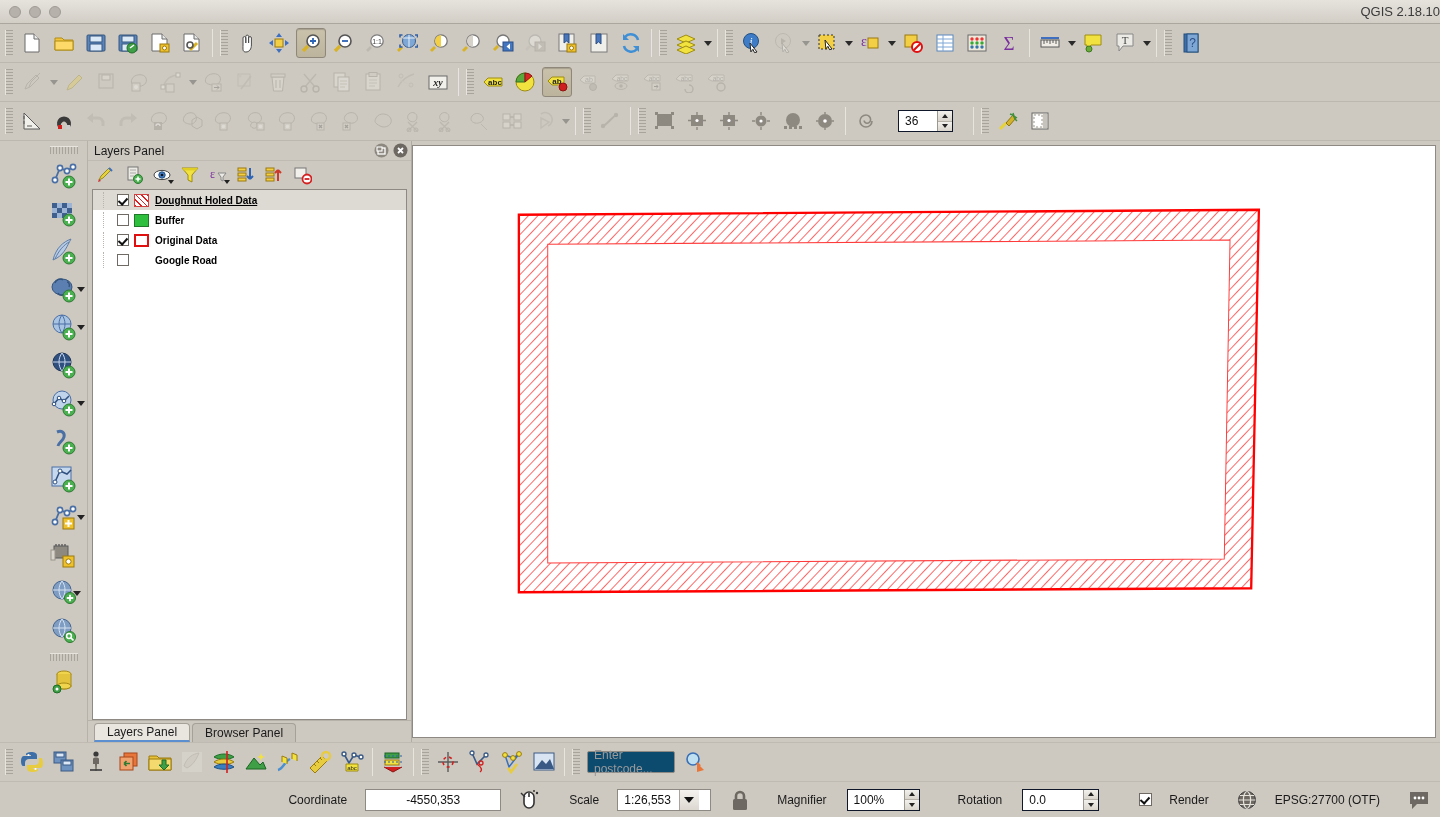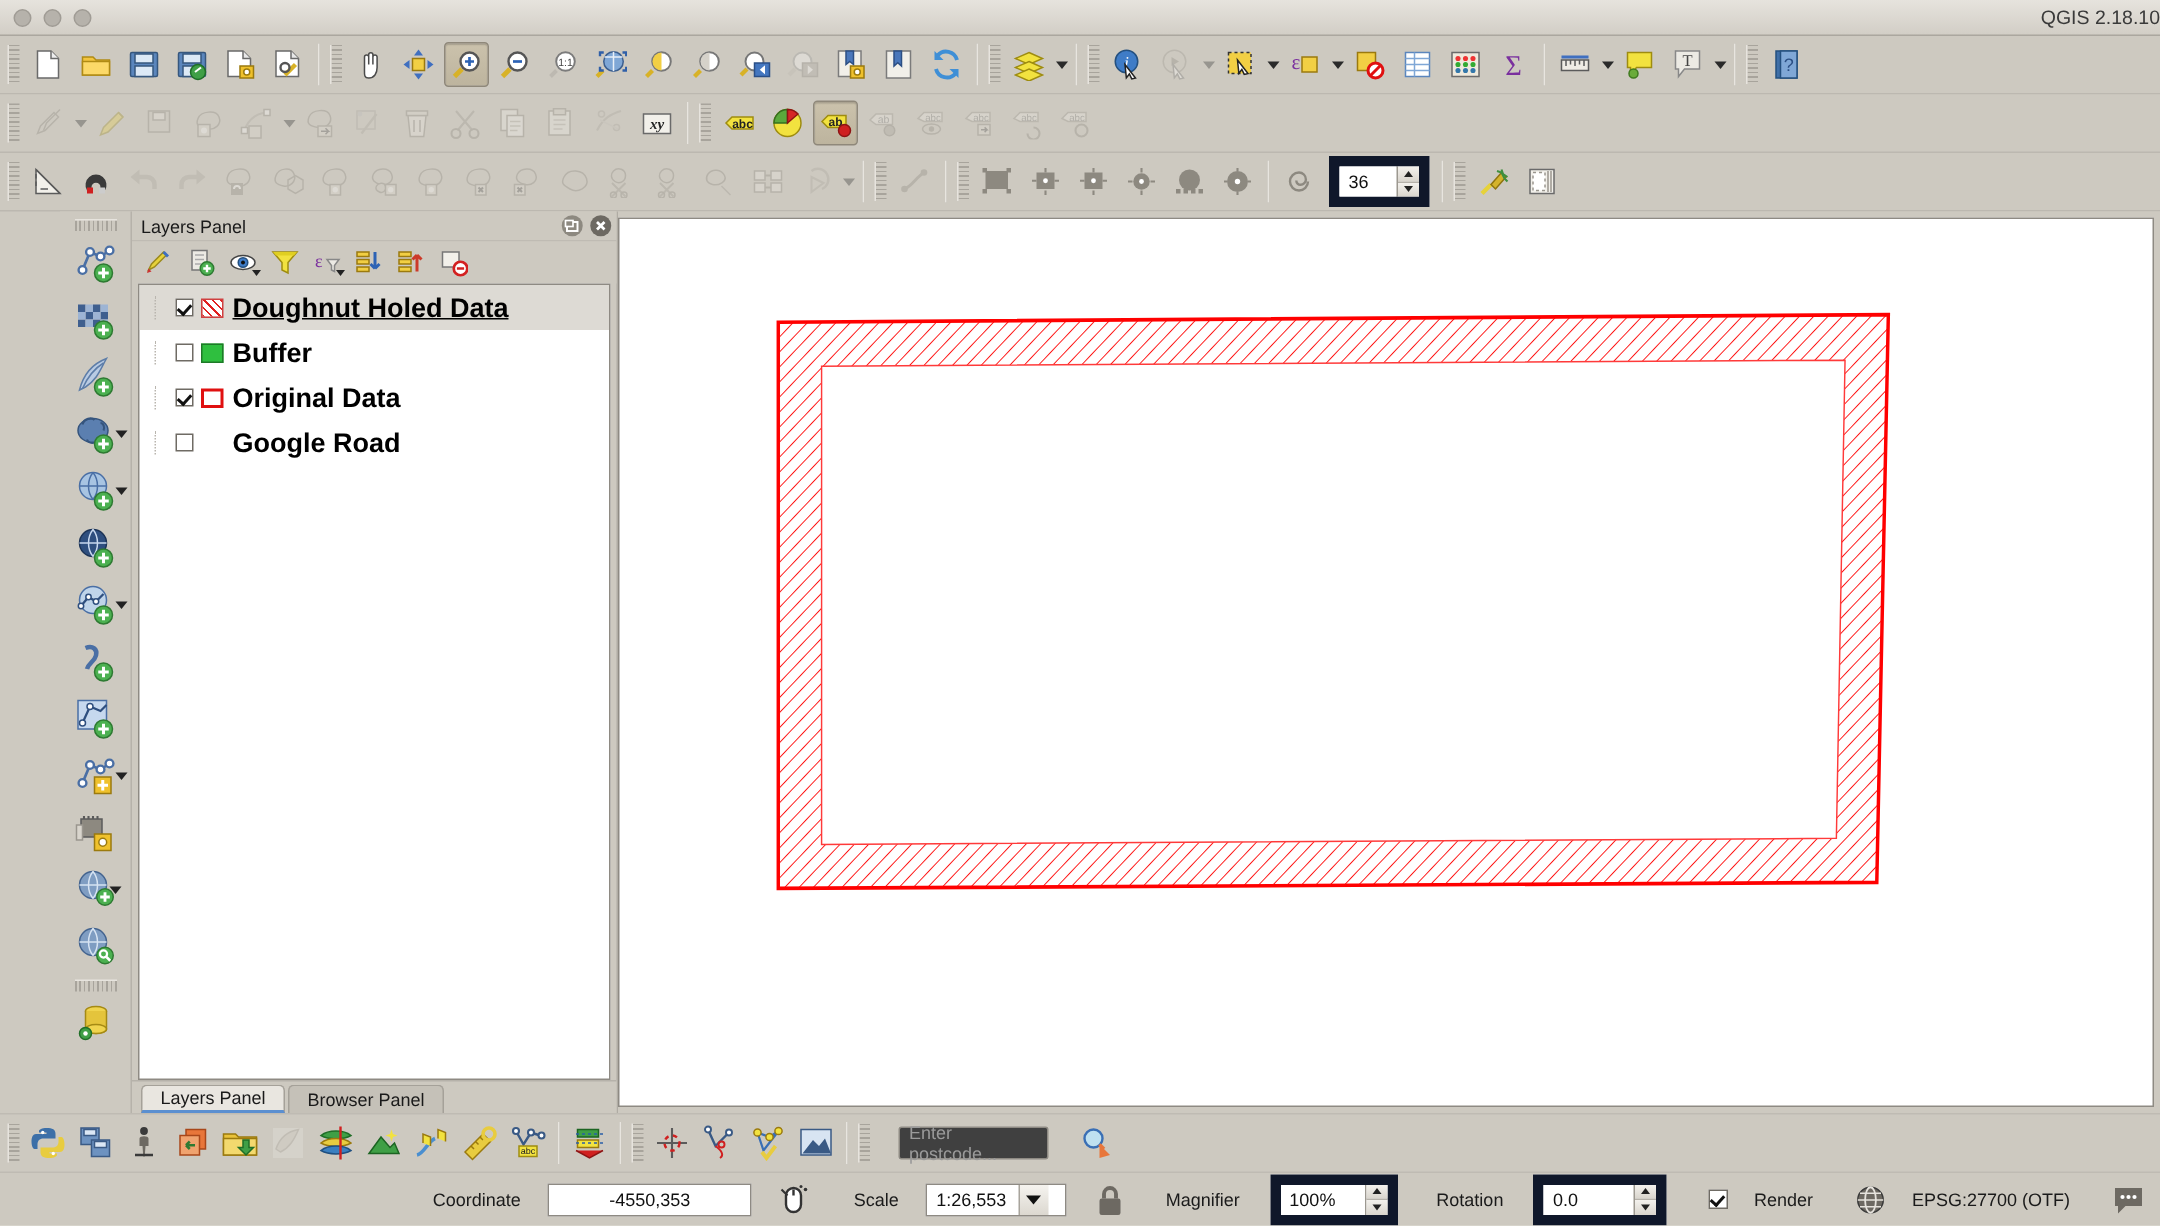--- a/index.html
+++ b/index.html
@@ -75,22 +75,22 @@
   }
   .caret i {
     display: block; width: 0; height: 0;
     border-left: 4px solid transparent; border-right: 4px solid transparent;
     border-top: 5px solid #2a2a2a;
   }
   .dis { opacity: .33; }
 
   .spin-wrap {
     display: flex; align-items: stretch;
-    height: 34px; border: 7px solid #0f172a; background: #fff;
-    margin: 0 4px;
+    height: 22px; border: 1px solid #0f172a; background: #fff;
+    margin: 0 16px;
   }
   .spin-val {
     width: 38px; display:flex; align-items:center; justify-content:flex-start;
     padding-left: 6px; font-size: 12px; color: #111; background:#fff;
   }
   .spin-btns { width: 15px; display:flex; flex-direction:column;
                border-left:1px solid #9c9890; }
   .spin-btns div {
     flex:1; background: linear-gradient(to bottom,#f3f1ed,#d9d5cd);
     display:flex; align-items:center; justify-content:center;
@@ -160,22 +160,22 @@
     position:absolute; right:2px; bottom:3px;
     width:0;height:0;border-left:3px solid transparent;border-right:3px solid transparent;border-top:4px solid #222;
   }
   .layer-list {
     flex: 1 1 auto; margin: 0 4px;
     background: #fff; border: 1px solid #8e8a83;
     overflow: auto;
   }
   .layer-row {
     display: flex; align-items: center;
-    height: 30px; padding-left: 10px; gap: 0;
-    font-size: 18px; color: #000;
+    height: 20px; padding-left: 10px; gap: 0;
+    font-size: 10px; color: #000;
     white-space: nowrap;
   }
   .layer-row.sel { background: #dddad4; }
   .lgutter { width: 14px; flex: 0 0 14px;
     border-left: 1px dotted #b9b5ae; height: 16px; }
   .lcheck {
     width: 12px; height: 12px; flex: 0 0 12px;
     border: 1px solid #6f6b64; background: #fff;
     margin-right: 5px; position: relative;
   }
@@ -227,25 +227,25 @@
 
   
   .botbar {
     height: 39px; flex: 0 0 39px;
     display: flex; align-items: center;
     background: #cdc9c0;
     border-top: 1px solid #bfbbb3;
     padding-left: 2px; overflow: hidden;
   }
   .pc-input {
-    height: 22px; width: 100px;
-    border: 1px solid #8e8a83; background: #404040;
+    height: 22px; width: 88px;
+    border: 1px solid #8e8a83; background: #0c4a6e;
     display: flex; align-items: center; padding: 0 6px;
     font-size: 12px; color: #9a9a9a; border-radius: 2px;
-    margin: 0 16px;
+    margin: 0 4px;
   }
 
   
   .status {
     height: 36px; flex: 0 0 36px;
     display: flex; align-items: center; justify-content: flex-end;
     background: #cdc9c0;
     border-top: 1px solid #bfbbb3;
     padding-right: 10px; gap: 12px;
     font-size: 12px; color: #1a1a1a;

